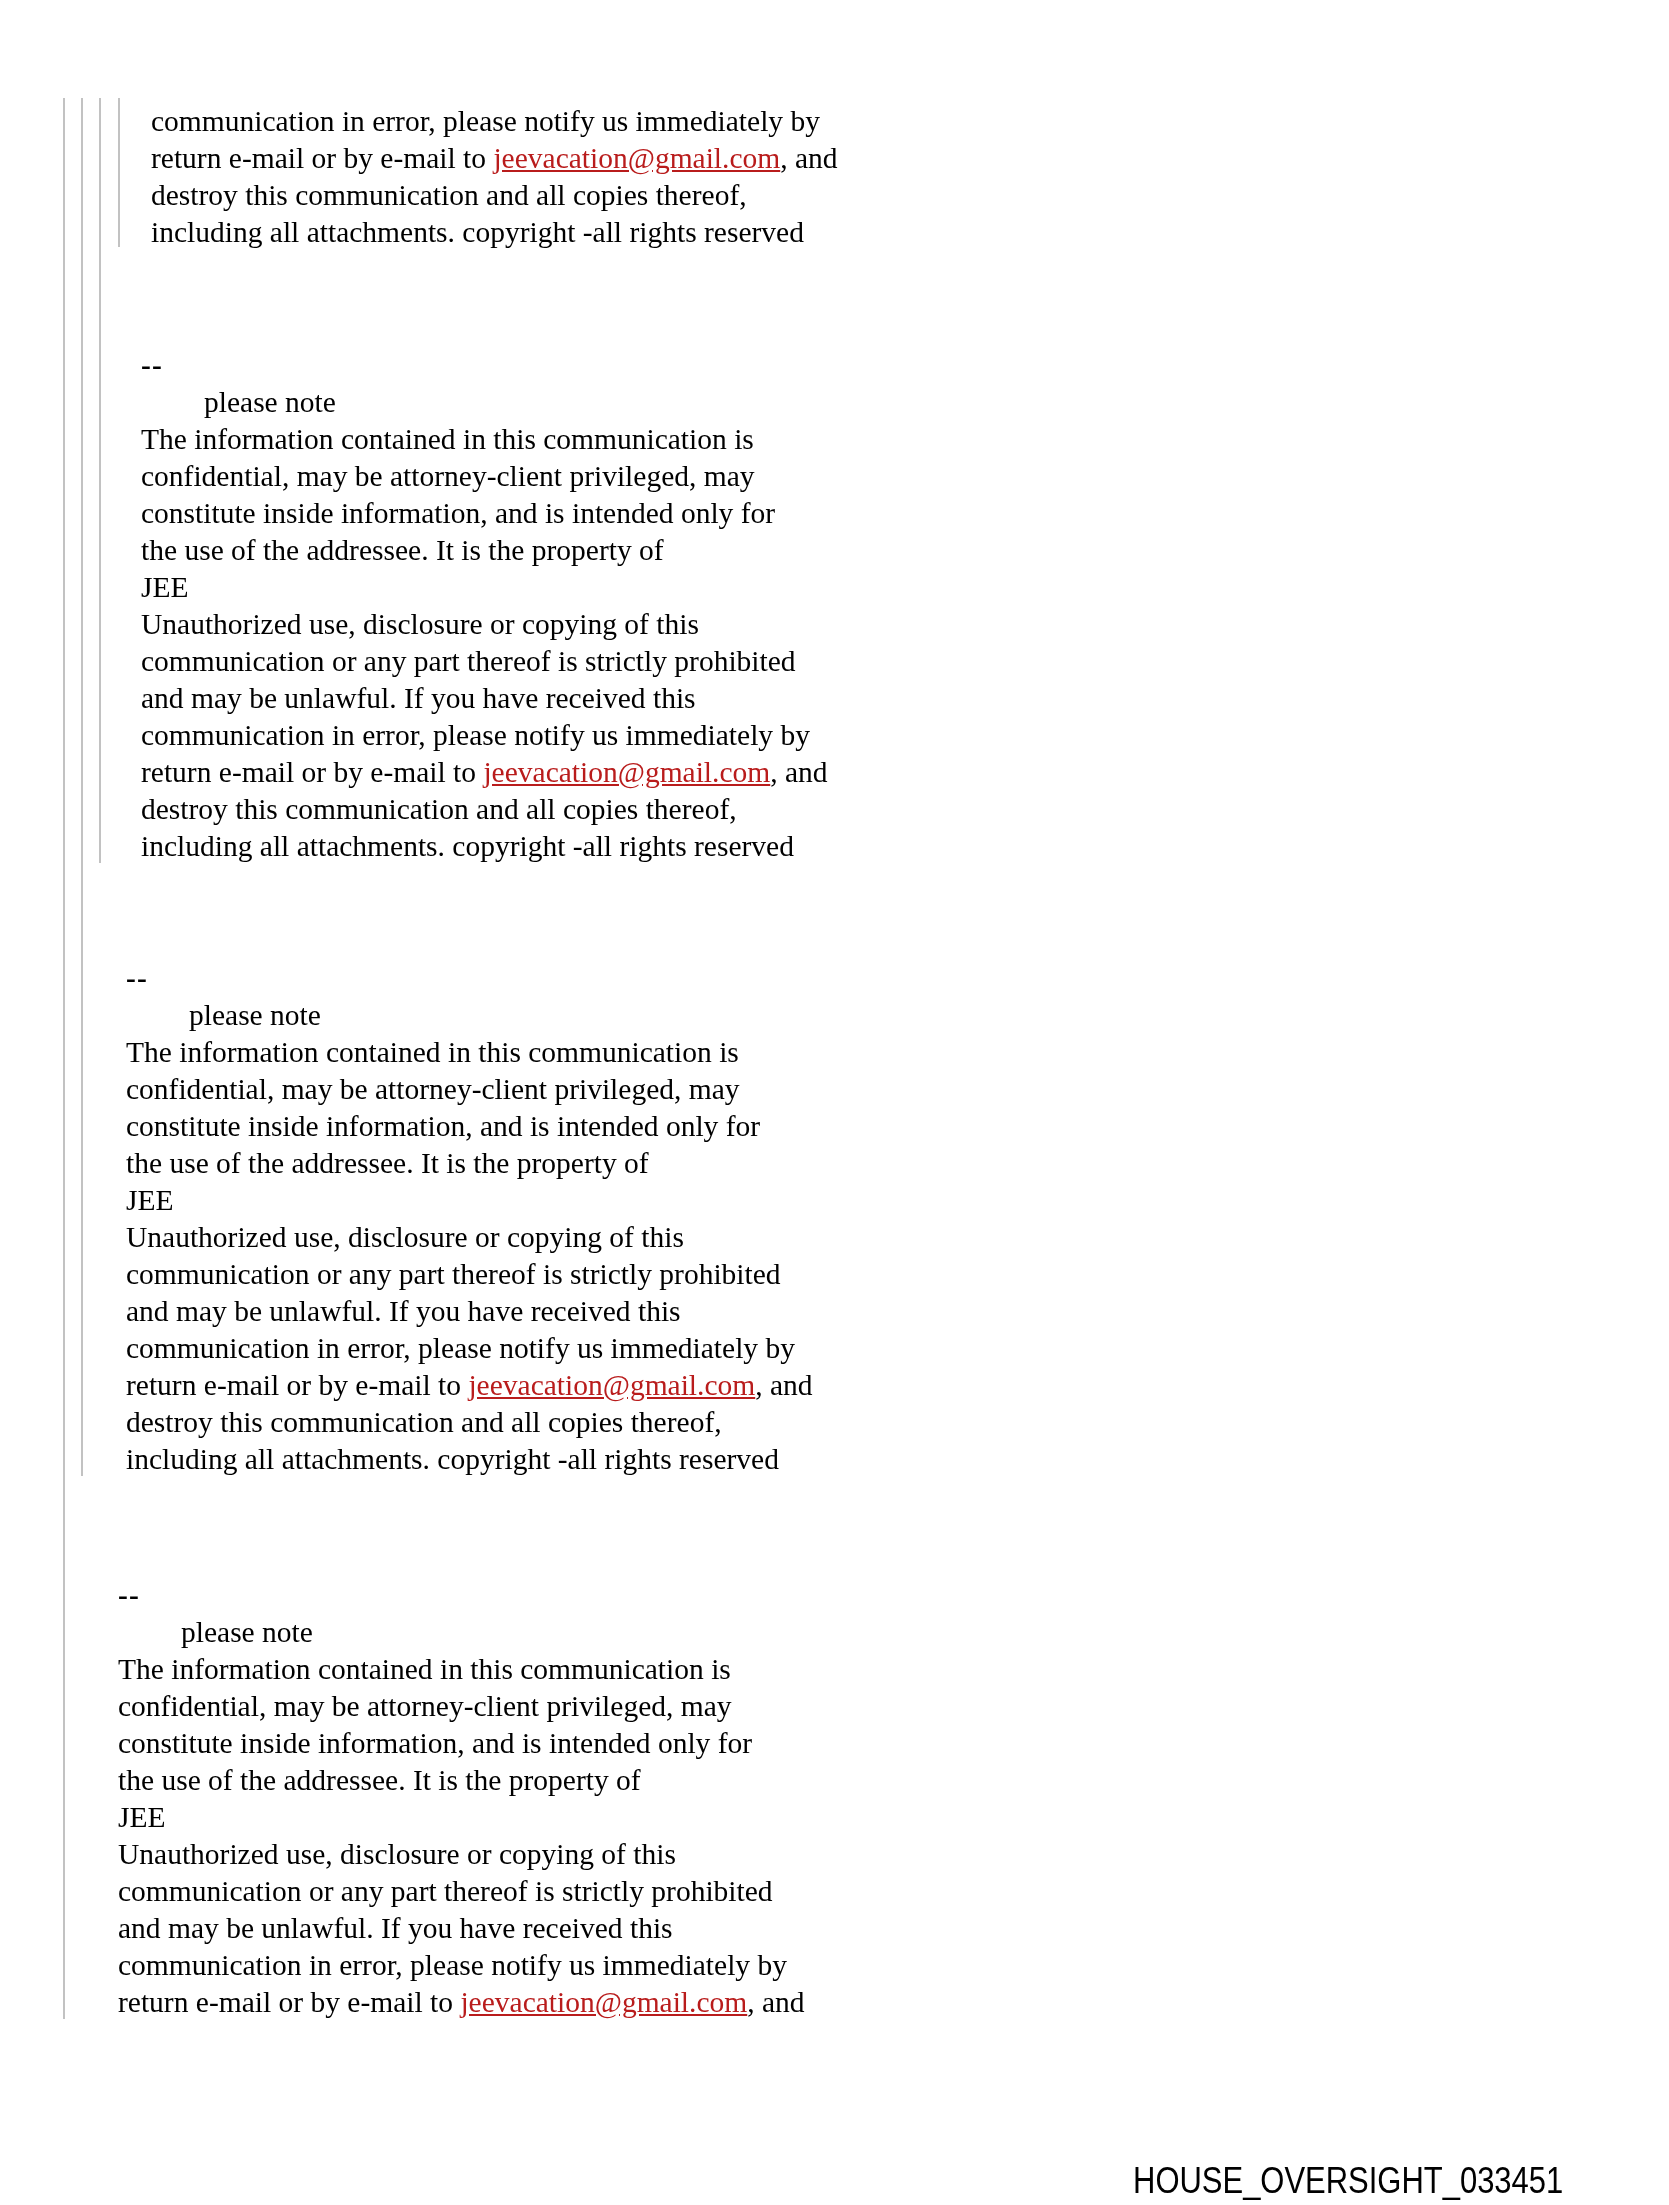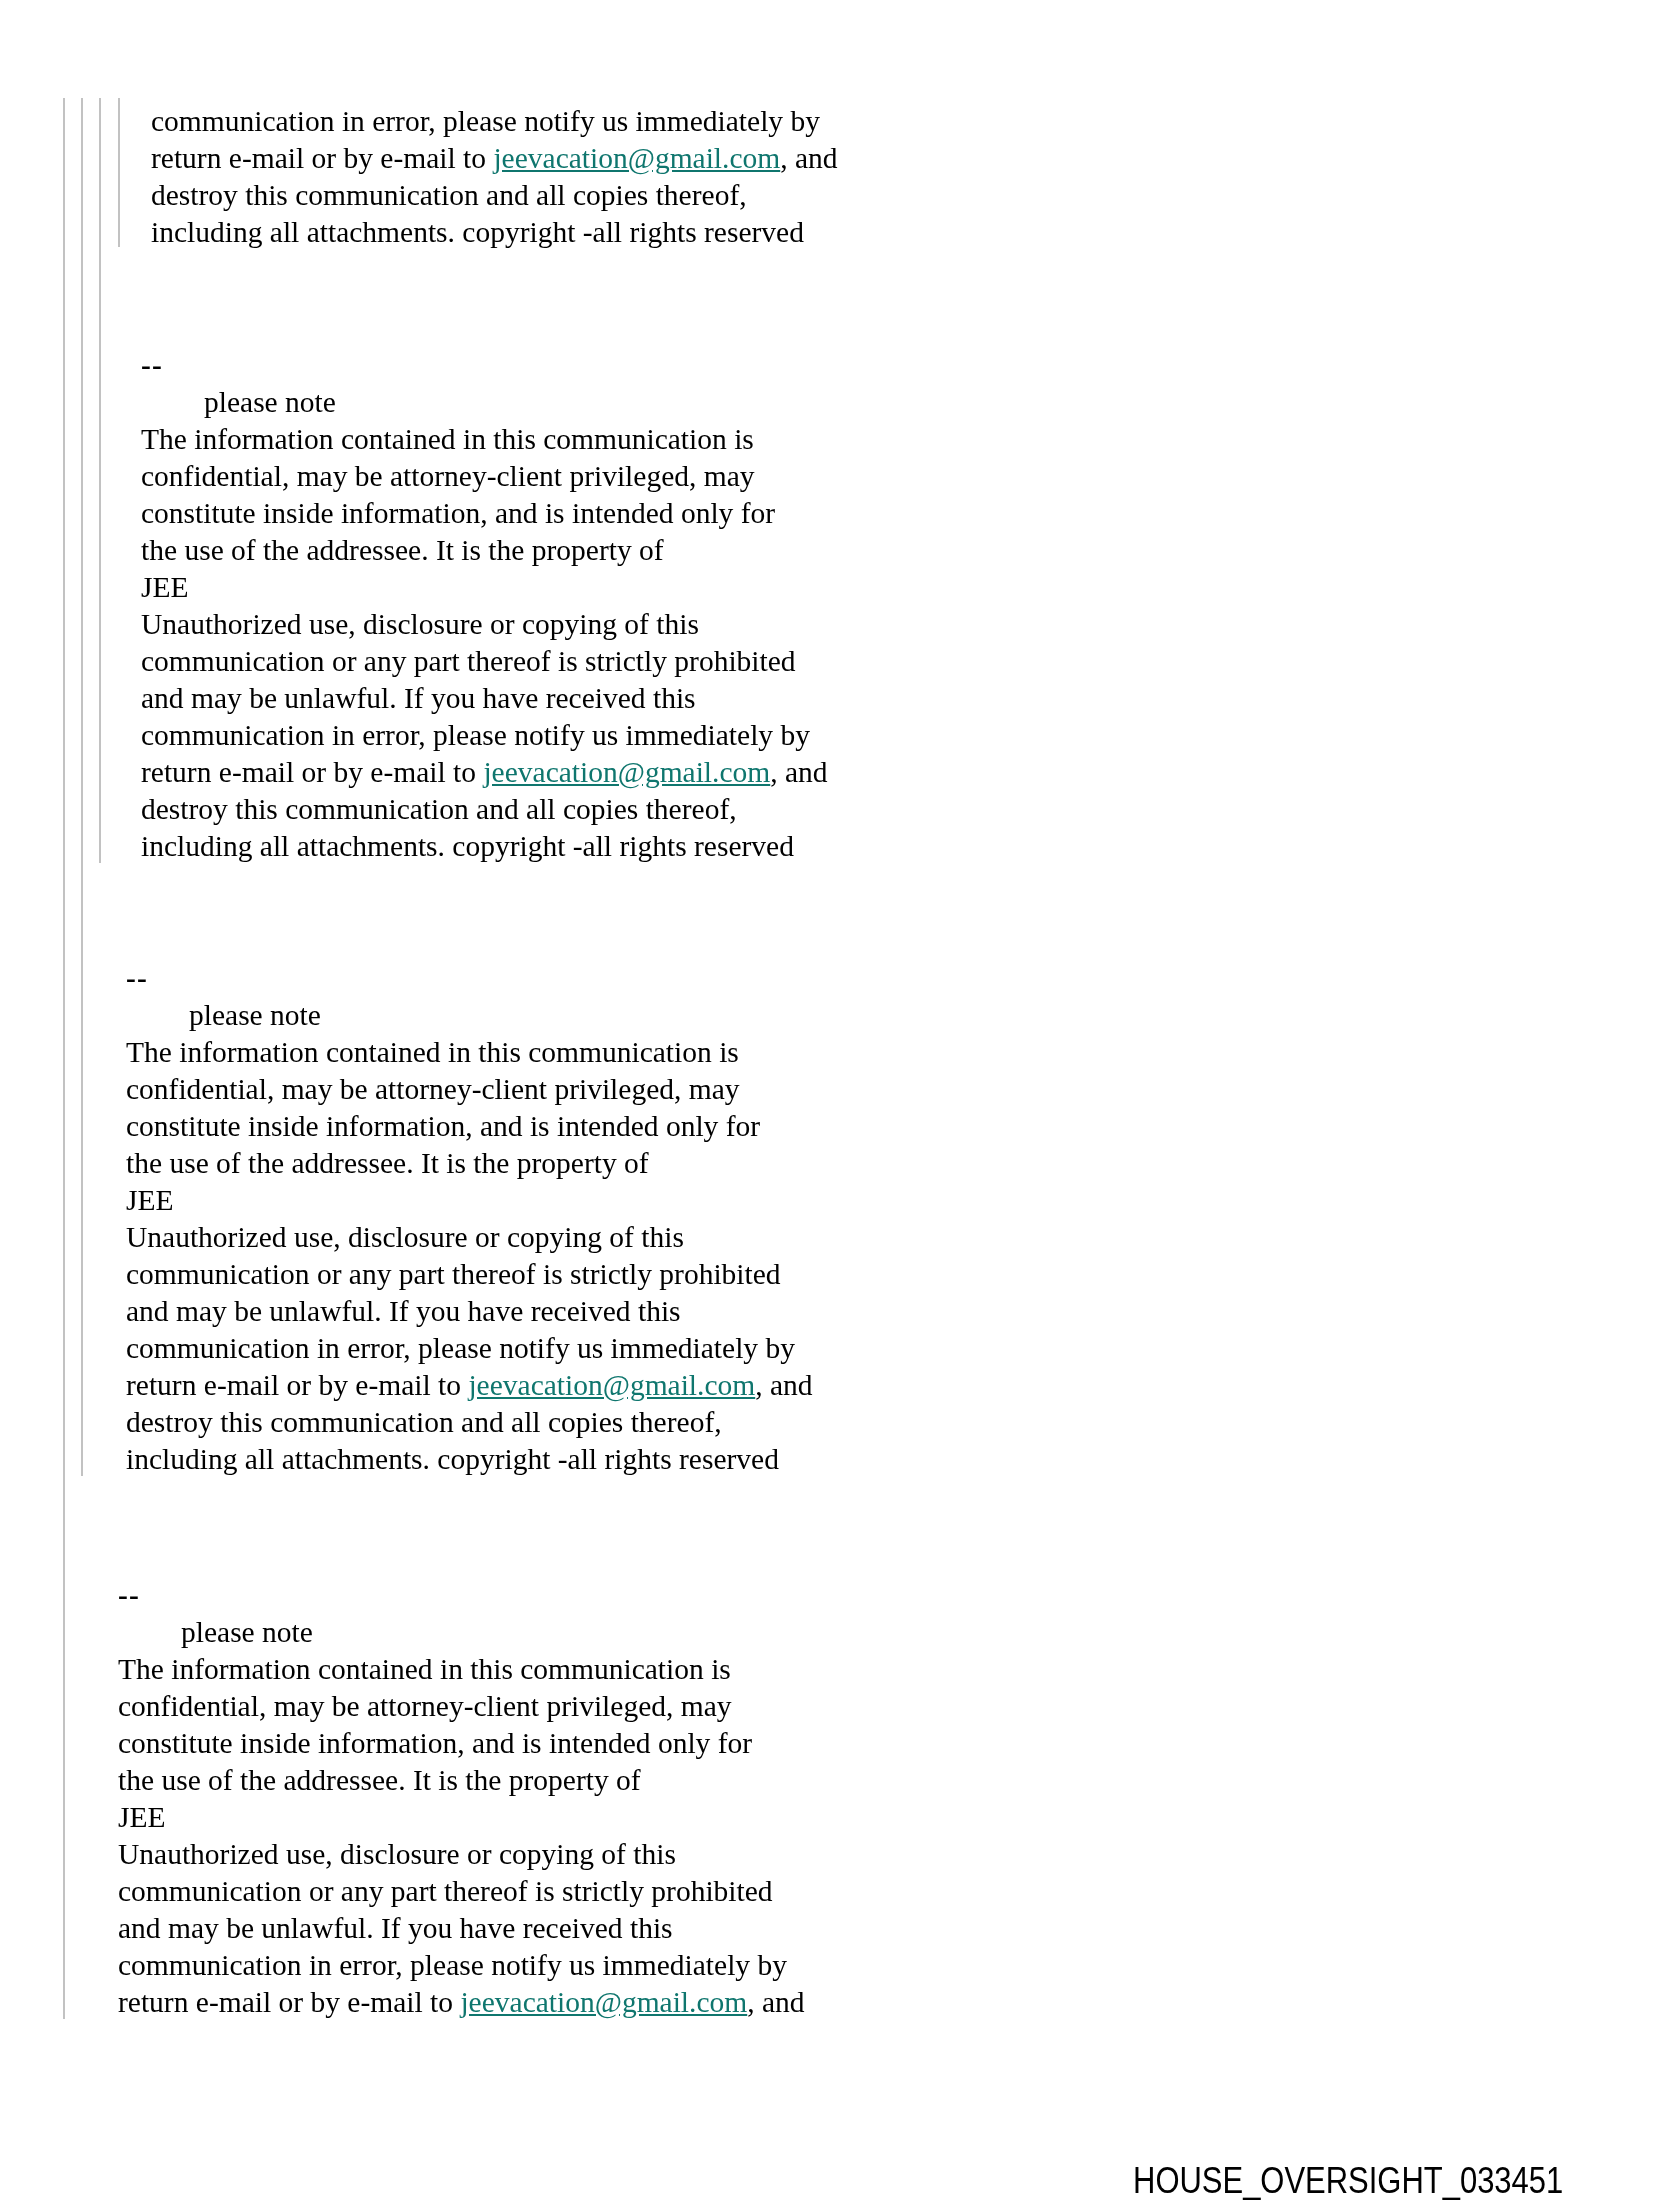--- a/index.html
+++ b/index.html
@@ -32,21 +32,21 @@
   .sec-3 { left: 126px; top: 960px; }
   .sec-4 { left: 118px; top: 1577px; }
   .line {
     height: 37px;
     line-height: 37px;
     white-space: nowrap;
   }
   .sep-line { font-weight: bold; letter-spacing: 1.3px; }
   .note-line { padding-left: 63px; }
   a.email-link, a.email-link:visited {
-    color: #0f766e;
+    color: #b91c1c;
     text-decoration: underline;
   }
   .bates {
     position: absolute;
     top: 2160px;
     right: 21px;
     font-family: "Liberation Sans", sans-serif;
     font-size: 36px;
     color: #000000;
     transform: scaleX(0.86);

